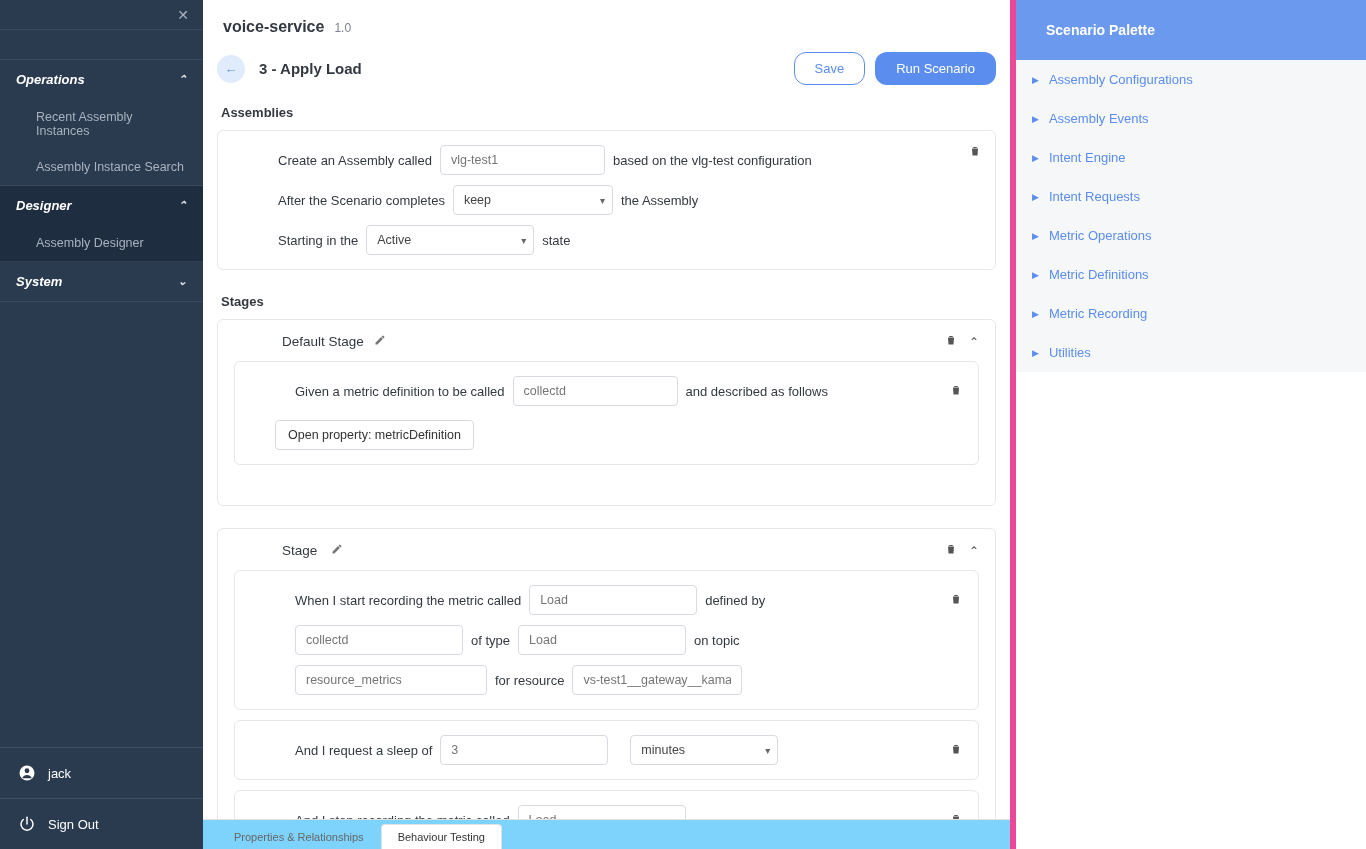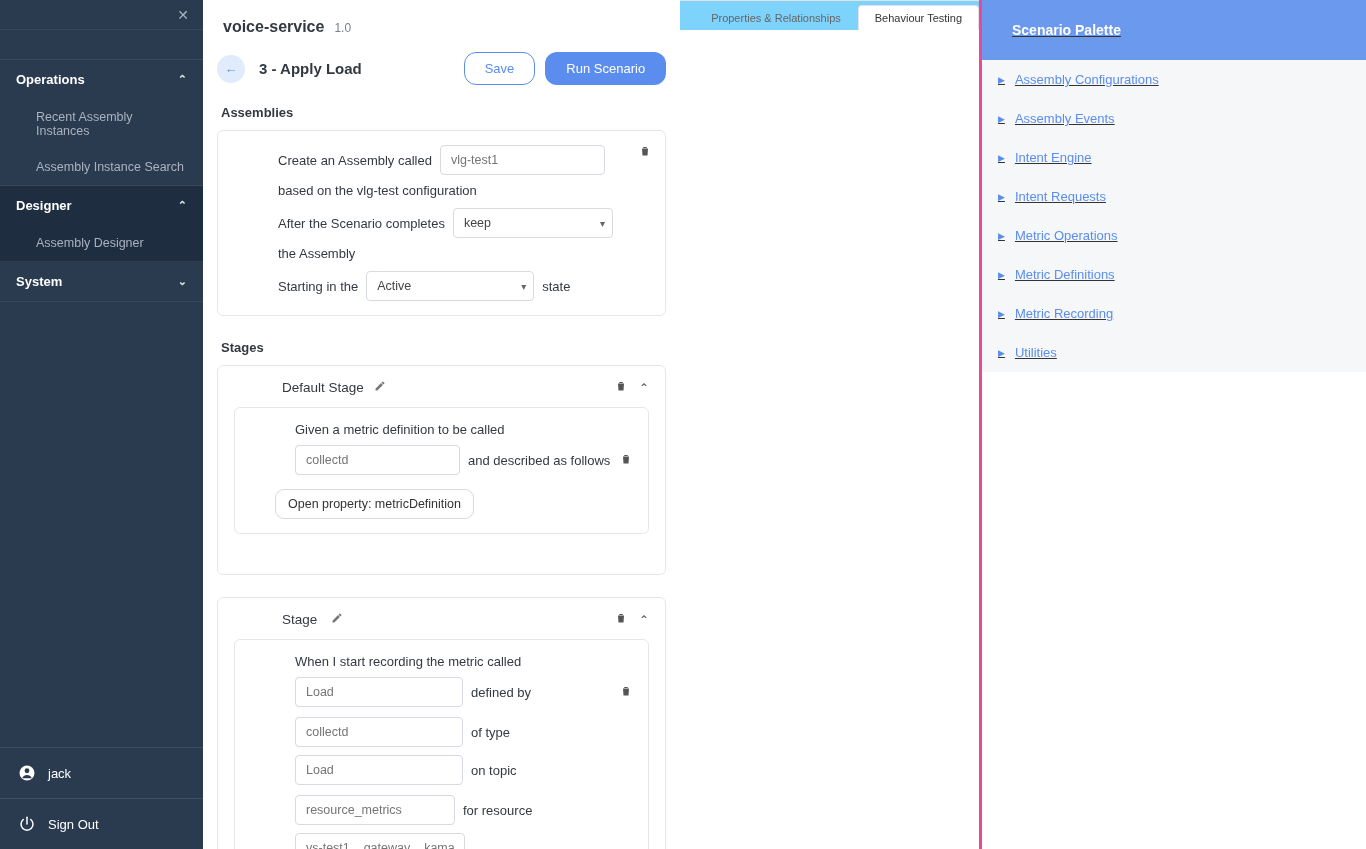--- a/index.html
+++ b/index.html
@@ -5,29 +5,29 @@
   * { box-sizing: border-box; margin: 0; padding: 0; }
   body { font-family: -apple-system, BlinkMacSystemFont, "Segoe UI", Arial, sans-serif; font-size: 13px; color: #333; background: #fff; overflow: hidden; }
   .app { display: flex; width: 1366px; height: 849px; }
 
   
   .sidebar { width: 203px; background: #2a3a4f; color: #e0e4ea; display: flex; flex-direction: column; flex-shrink: 0; }
   .sidebar-top-row { height: 30px; display: flex; justify-content: flex-end; align-items: center; padding-right: 14px; border-bottom: 1px solid rgba(255,255,255,0.08);}
   .close-x { color: #a9b2c0; font-size: 14px; cursor: pointer; }
   .sidebar-gap { height: 30px; border-bottom: 1px solid rgba(255,255,255,0.08); }
   .side-section { border-bottom: 1px solid rgba(255,255,255,0.08); }
-  .side-header { display: flex; justify-content: space-between; align-items: center; padding: 12px 16px; cursor: pointer; font-weight: 600; font-size: 13px; color: #fff; }
+  .side-header { display: flex; justify-content: space-between; align-items: center; padding: 12px 16px; cursor: pointer; font-weight: 600; font-size: 13px; color: #fff; font-style: italic; }
   .side-item { padding: 11px 16px 11px 36px; color: #a9b2c0; font-size: 12.5px; cursor: pointer; }
   .side-active { background: #1f2d40; }
   .side-spacer { flex: 1; }
   .side-footer-item { display: flex; align-items: center; gap: 12px; padding: 16px 18px; border-top: 1px solid rgba(255,255,255,0.1); cursor: pointer; color: #fff; font-size: 13px; }
   .chev { font-size: 11px; color: #e0e4ea; }
 
   
-  .main { flex: 1; display: flex; flex-direction: row; min-width: 0; background: #fff; }
+  .main { flex: 1; display: flex; flex-direction: column; min-width: 0; background: #fff; }
   .content-scroll { flex: 1; overflow-y: auto; padding: 18px 14px 40px 14px; }
   .service-title-row { display: flex; align-items: baseline; gap: 10px; padding-left: 6px; margin-bottom: 16px; }
   .svc-name { font-size: 16px; font-weight: 600; color: #343941; }
   .svc-ver { font-size: 12px; color: #7a828d; }
   .header-row { display: flex; align-items: center; justify-content: space-between; margin-bottom: 18px; }
   .header-left { display: flex; align-items: center; gap: 14px; }
   .back-circle { width: 28px; height: 28px; border-radius: 50%; background: #e0ecfb; display: flex; align-items: center; justify-content: center; color: #5b8def; cursor: pointer; font-weight: bold; font-size: 13px; }
   .page-title { font-size: 15px; font-weight: 600; color: #343941; }
   .btns { display: flex; gap: 10px; }
   .btn { padding: 8px 20px; border-radius: 12px; font-size: 13px; font-weight: 500; cursor: pointer; border: 1px solid transparent; }
@@ -49,29 +49,29 @@
   .row:last-child { margin-bottom: 0; }
   .row-txt { font-size: 13px; color: #343941; }
   .inp { border: 1px solid #d7dae0; border-radius: 4px; padding: 6px 10px; font-size: 12.5px; color: #888; background: #fff; height: 30px; }
   .sel { border: 1px solid #d7dae0; border-radius: 4px; padding: 5px 26px 5px 10px; font-size: 12.5px; color: #444; background: #fff; height: 30px; appearance: none; position: relative; }
   .sel-wrap { position: relative; display: inline-block; }
   .sel-wrap::after { content: "▾"; position: absolute; right: 8px; top: 50%; transform: translateY(-50%); font-size: 10px; color: #666; pointer-events: none; }
   .trash { color: #555; cursor: pointer; font-size: 14px; margin-left: auto; }
   .card .trash-abs { position: absolute; right: 14px; top: 14px; color: #555; cursor: pointer; }
   .card.rel { position: relative; }
 
-  .open-prop { display: inline-block; border: 1px solid #d7dae0; border-radius: 9px; padding: 7px 12px; font-size: 12.5px; color: #333; margin-left: 24px; cursor: pointer; margin-top: 4px; }
+  .open-prop { display: inline-block; border: 1px solid #d7dae0; border-radius: 4px; padding: 7px 12px; font-size: 12.5px; color: #333; margin-left: 24px; cursor: pointer; margin-top: 4px; }
 
   
   .bottom-tabs { display: flex; border-top: 1px solid #e0e2e6; background: #7dd3fc; height: 30px; align-items: flex-end; padding-left: 14px; }
   .tab { padding: 6px 16px; font-size: 11px; color: #666; border: 1px solid transparent; border-bottom: none; cursor: pointer; border-radius: 4px 4px 0 0; }
   .tab.active { background: #fff; border-color: #e0e2e6; color: #333; font-weight: 500; }
 
   
-  .right { width: 387px; flex-shrink: 0; background: #f5f7f9; border-left: 3px solid #ec4899; display: flex; flex-direction: column; text-decoration: underline; }
+  .right { width: 356px; flex-shrink: 0; background: #f5f7f9; border-left: 6px solid #ec4899; display: flex; flex-direction: column; }
   .right-header { background: #6a99ed; color: #fff; font-size: 14px; font-weight: 600; padding: 22px 30px; }
   .palette-item { display: flex; align-items: center; gap: 10px; padding: 12px 16px; color: #5b8def; font-size: 13px; cursor: pointer; }
   .palette-item .tri { font-size: 9px; color: #5b8def; }
   .right-rest { flex:1; background: #fff; }
   svg.ico-sm { width: 12px; height: 12px; fill: currentColor; }
   svg.ico-lg { width: 18px; height: 18px; fill: currentColor; }
 </style>
 </head>
 <body>
 
@@ -231,21 +231,21 @@
                   <path d="M6 7h12l-1 14H7L6 7zm3-3h6l1 2H8l1-2z"></path>
                 </svg></span>
           </div>
           <div class="row">
             <input class="inp" style="width: 168px;" placeholder="collectd">
             <span class="row-txt">of type</span>
             <input class="inp" style="width: 168px;" placeholder="Load">
             <span class="row-txt">on topic</span>
           </div>
           <div class="row">
-            <input class="inp" style="width: 160px;" placeholder="resource_metrics">
+            <input class="inp" style="width: 192px;" placeholder="resource_metrics">
             <span class="row-txt">for resource</span>
             <input class="inp" style="width: 170px;" placeholder="vs-test1__gateway__kamaili">
           </div>
         </div>
 
         <div class="nested">
           <div class="row">
             <span class="row-txt">And I request a sleep of</span>
             <input class="inp" style="width: 168px;" placeholder="3">
             <span style="width:6px"></span>

